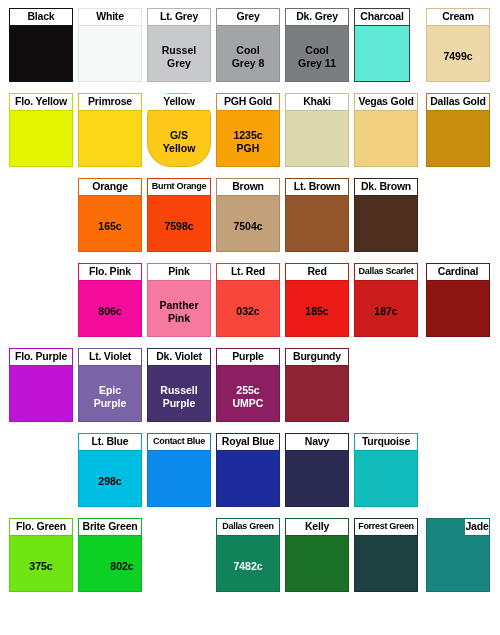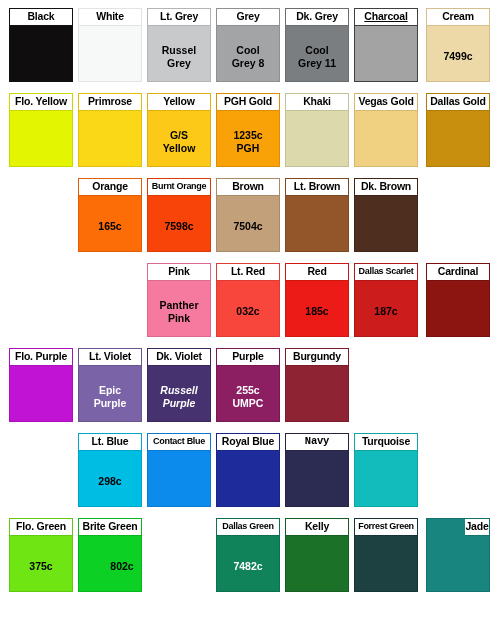--- a/index.html
+++ b/index.html
@@ -86,37 +86,37 @@
     <div class="swatch" style="left: 216px; top: 8px; width: 64px; height: 74px; background: rgb(162, 164, 166); border-color: rgb(142, 144, 146);">
       <div class="swatch-label" style="border-bottom-color: rgb(142, 144, 146);">Grey</div>
       <div class="swatch-body" style="color: rgb(0, 0, 0);">Cool
 Grey 8</div>
     </div>
     <div class="swatch" style="left: 285px; top: 8px; width: 64px; height: 74px; background: rgb(123, 126, 128); border-color: rgb(106, 109, 111);">
       <div class="swatch-label" style="border-bottom-color: rgb(106, 109, 111);">Dk. Grey</div>
       <div class="swatch-body" style="color: rgb(0, 0, 0);">Cool
 Grey 11</div>
     </div>
-    <div class="swatch" style="left: 354px; top: 8px; width: 64px; height: 74px; background: #a3a3a3; border-color: rgb(61, 63, 65); text-decoration: underline;">
+    <div class="swatch" style="left: 354px; top: 8px; width: 56px; height: 74px; background: #5eead4; border-color: rgb(61, 63, 65);">
       <div class="swatch-label" style="border-bottom-color: rgb(61, 63, 65);">Charcoal</div>
       <div class="swatch-body" style="color: rgb(255, 255, 255);"></div>
     </div>
     <div class="swatch" style="left: 426px; top: 8px; width: 64px; height: 74px; background: rgb(237, 217, 168); border-color: rgb(214, 190, 140);">
       <div class="swatch-label" style="border-bottom-color: rgb(214, 190, 140);">Cream</div>
       <div class="swatch-body" style="color: rgb(0, 0, 0);">7499c</div>
     </div>
     <div class="swatch" style="left: 9px; top: 93px; width: 64px; height: 74px; background: rgb(227, 245, 0); border-color: rgb(201, 216, 0);">
       <div class="swatch-label" style="border-bottom-color: rgb(201, 216, 0);">Flo. Yellow</div>
       <div class="swatch-body" style="color: rgb(0, 0, 0);"></div>
     </div>
     <div class="swatch" style="left: 78px; top: 93px; width: 64px; height: 74px; background: rgb(251, 216, 23); border-color: rgb(224, 191, 14);">
       <div class="swatch-label" style="border-bottom-color: rgb(224, 191, 14);">Primrose</div>
       <div class="swatch-body" style="color: rgb(0, 0, 0);"></div>
     </div>
-    <div class="swatch" style="left: 147px; top: 93px; width: 64px; height: 74px; background: rgb(252, 201, 24); border-color: rgb(224, 176, 14);">
+    <div class="swatch" style="left: 147px; top: 93px; width: 64px; height: 74px; background: rgb(252, 201, 24); border-color: rgb(224, 176, 14); border-radius: 24px;">
       <div class="swatch-label" style="border-bottom-color: rgb(224, 176, 14);">Yellow</div>
       <div class="swatch-body" style="color: rgb(0, 0, 0);">G/S
 Yellow</div>
     </div>
     <div class="swatch" style="left: 216px; top: 93px; width: 64px; height: 74px; background: rgb(249, 162, 8); border-color: rgb(221, 141, 5);">
       <div class="swatch-label" style="border-bottom-color: rgb(221, 141, 5);">PGH Gold</div>
       <div class="swatch-body" style="color: rgb(0, 0, 0);">1235c
 PGH</div>
     </div>
     <div class="swatch" style="left: 285px; top: 93px; width: 64px; height: 74px; background: rgb(220, 217, 172); border-color: rgb(196, 193, 151);">
@@ -144,20 +144,24 @@
       <div class="swatch-body" style="color: rgb(0, 0, 0);">7504c</div>
     </div>
     <div class="swatch" style="left: 354px; top: 178px; width: 64px; height: 74px; background: rgb(78, 46, 30); border-color: rgb(63, 37, 23);">
       <div class="swatch-label" style="border-bottom-color: rgb(63, 37, 23);">Dk. Brown</div>
       <div class="swatch-body" style="color: rgb(255, 255, 255);"></div>
     </div>
     <div class="swatch" style="left: 285px; top: 178px; width: 64px; height: 74px; background: rgb(147, 86, 42); border-color: rgb(125, 72, 34);">
       <div class="swatch-label" style="border-bottom-color: rgb(125, 72, 34);">Lt. Brown</div>
       <div class="swatch-body" style="color: rgb(255, 255, 255);"></div>
     </div>
+    <div class="swatch" style="left: 78px; top: 263px; width: 64px; height: 74px; background: rgb(245, 12, 154); border-color: rgb(216, 10, 136);">
+      <div class="swatch-label" style="border-bottom-color: rgb(216, 10, 136);">Flo. Pink</div>
+      <div class="swatch-body" style="color: rgb(0, 0, 0);">806c</div>
+    </div>
     <div class="swatch" style="left: 147px; top: 263px; width: 64px; height: 74px; background: rgb(246, 121, 159); border-color: rgb(219, 106, 141);">
       <div class="swatch-label" style="border-bottom-color: rgb(219, 106, 141);">Pink</div>
       <div class="swatch-body" style="color: rgb(0, 0, 0);">Panther
 Pink</div>
     </div>
     <div class="swatch" style="left: 216px; top: 263px; width: 64px; height: 74px; background: rgb(248, 70, 61); border-color: rgb(221, 60, 52);">
       <div class="swatch-label" style="border-bottom-color: rgb(221, 60, 52);">Lt. Red</div>
       <div class="swatch-body" style="color: rgb(0, 0, 0);">032c</div>
     </div>
     <div class="swatch" style="left: 285px; top: 263px; width: 64px; height: 74px; background: rgb(236, 27, 23); border-color: rgb(207, 23, 18);">
@@ -176,21 +180,21 @@
       <div class="swatch-label" style="border-bottom-color: rgb(168, 16, 185);">Flo. Purple</div>
       <div class="swatch-body" style="color: rgb(255, 255, 255);"></div>
     </div>
     <div class="swatch" style="left: 78px; top: 348px; width: 64px; height: 74px; background: rgb(123, 99, 168); border-color: rgb(105, 84, 146);">
       <div class="swatch-label" style="border-bottom-color: rgb(105, 84, 146);">Lt. Violet</div>
       <div class="swatch-body" style="color: rgb(255, 255, 255);">Epic
 Purple</div>
     </div>
     <div class="swatch" style="left: 147px; top: 348px; width: 64px; height: 74px; background: rgb(69, 50, 110); border-color: rgb(56, 40, 91);">
       <div class="swatch-label" style="border-bottom-color: rgb(56, 40, 91);">Dk. Violet</div>
-      <div class="swatch-body" style="color: rgb(255, 255, 255); font-style: italic;">Russell
+      <div class="swatch-body" style="color: rgb(255, 255, 255);">Russell
 Purple</div>
     </div>
     <div class="swatch" style="left: 216px; top: 348px; width: 64px; height: 74px; background: rgb(140, 30, 98); border-color: rgb(119, 25, 82);">
       <div class="swatch-label" style="border-bottom-color: rgb(119, 25, 82);">Purple</div>
       <div class="swatch-body" style="color: rgb(255, 255, 255);">255c
 UMPC</div>
     </div>
     <div class="swatch" style="left: 285px; top: 348px; width: 64px; height: 74px; background: rgb(142, 36, 51); border-color: rgb(121, 29, 42);">
       <div class="swatch-label" style="border-bottom-color: rgb(121, 29, 42);">Burgundy</div>
       <div class="swatch-body" style="color: rgb(255, 255, 255);"></div>
@@ -201,21 +205,21 @@
     </div>
     <div class="swatch" style="left: 147px; top: 433px; width: 64px; height: 74px; background: rgb(13, 139, 236); border-color: rgb(10, 121, 207);">
       <div class="swatch-label tight" style="border-bottom-color: rgb(10, 121, 207);">Contact Blue</div>
       <div class="swatch-body" style="color: rgb(0, 0, 0);"></div>
     </div>
     <div class="swatch" style="left: 216px; top: 433px; width: 64px; height: 74px; background: rgb(29, 44, 154); border-color: rgb(24, 37, 132);">
       <div class="swatch-label" style="border-bottom-color: rgb(24, 37, 132);">Royal Blue</div>
       <div class="swatch-body" style="color: rgb(255, 255, 255);"></div>
     </div>
     <div class="swatch" style="left: 285px; top: 433px; width: 64px; height: 74px; background: rgb(44, 43, 81); border-color: rgb(36, 35, 68);">
-      <div class="swatch-label" style="border-bottom-color: rgb(36, 35, 68); font-family: Liberation Mono, monospace;">Navy</div>
+      <div class="swatch-label" style="border-bottom-color: rgb(36, 35, 68);">Navy</div>
       <div class="swatch-body" style="color: rgb(255, 255, 255);"></div>
     </div>
     <div class="swatch" style="left: 354px; top: 433px; width: 64px; height: 74px; background: rgb(18, 188, 188); border-color: rgb(15, 165, 165);">
       <div class="swatch-label" style="border-bottom-color: rgb(15, 165, 165);">Turquoise</div>
       <div class="swatch-body" style="color: rgb(0, 0, 0);"></div>
     </div>
     <div class="swatch" style="left: 9px; top: 518px; width: 64px; height: 74px; background: rgb(111, 229, 19); border-color: rgb(97, 201, 16);">
       <div class="swatch-label" style="border-bottom-color: rgb(97, 201, 16);">Flo. Green</div>
       <div class="swatch-body" style="color: rgb(0, 0, 0);">375c</div>
     </div>

